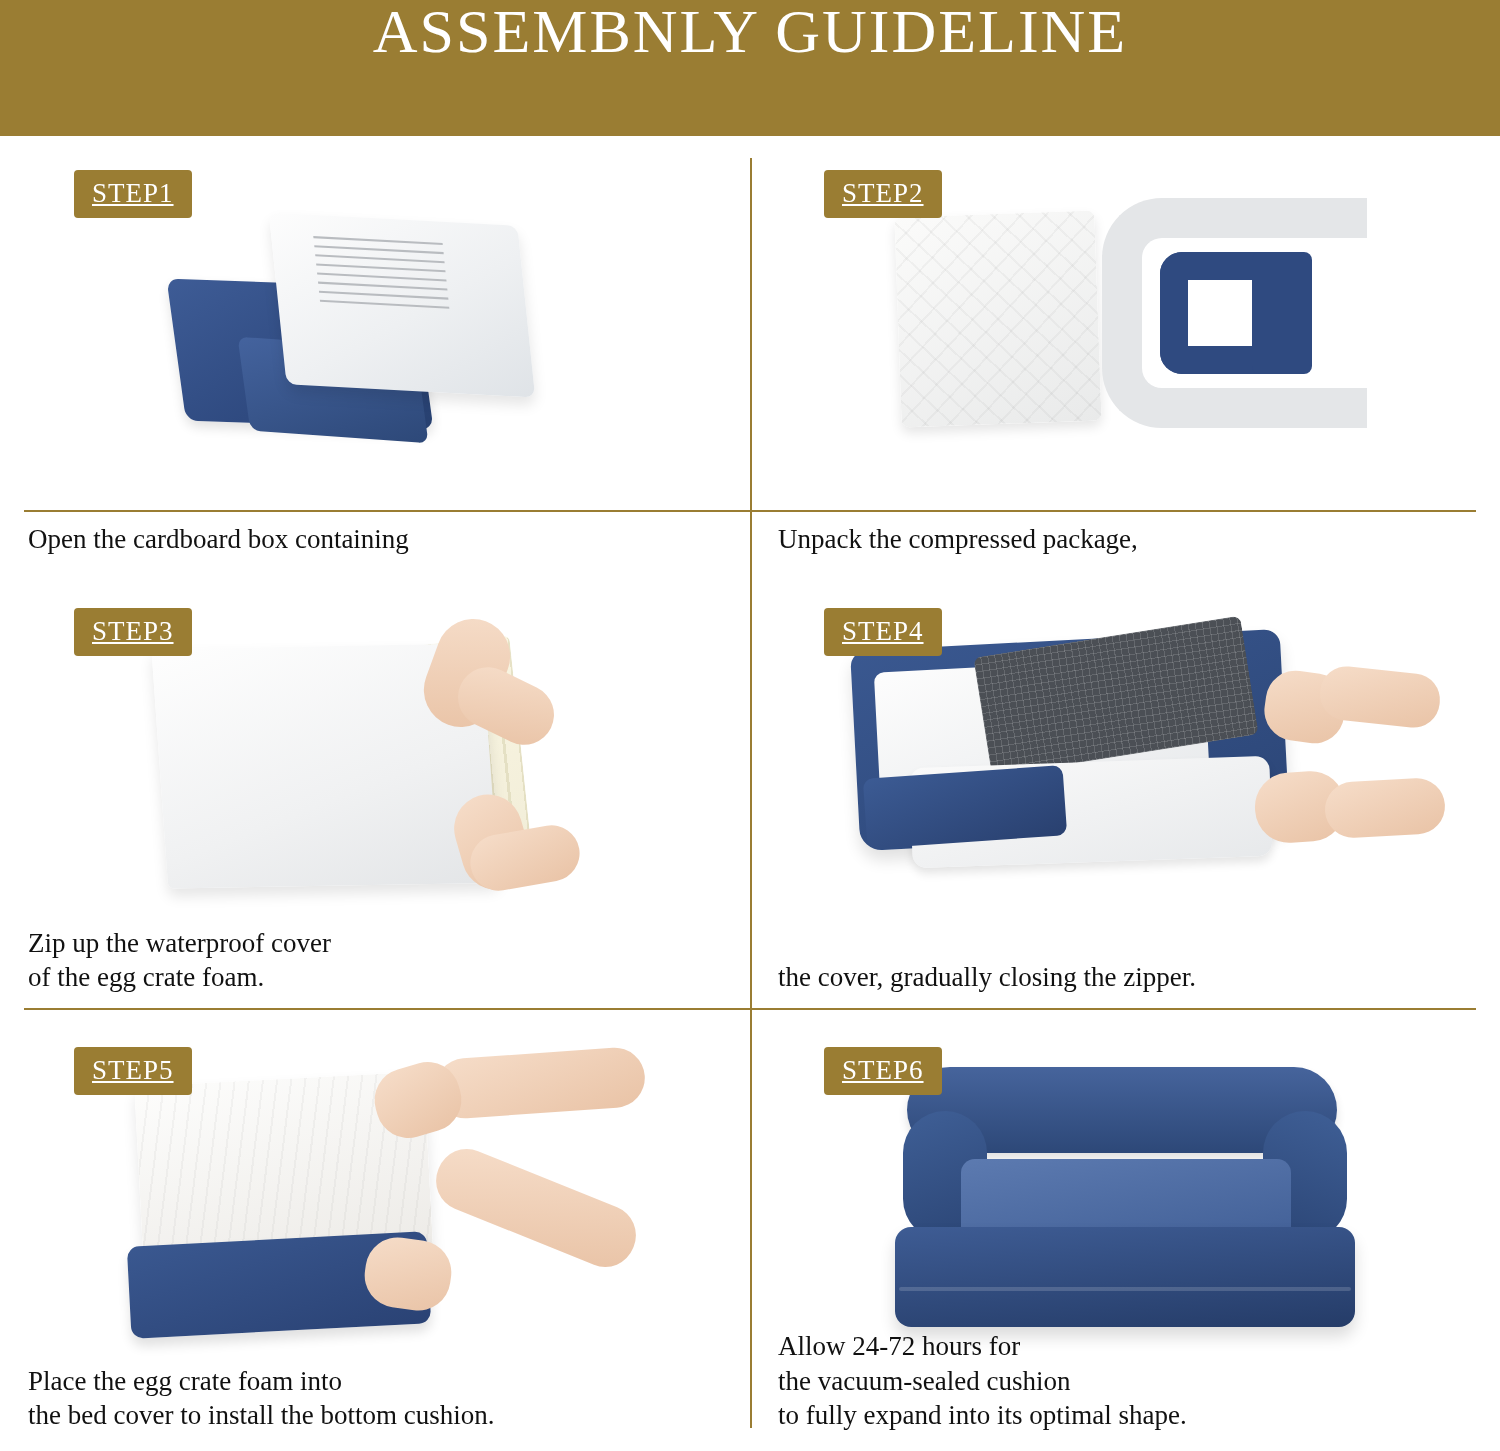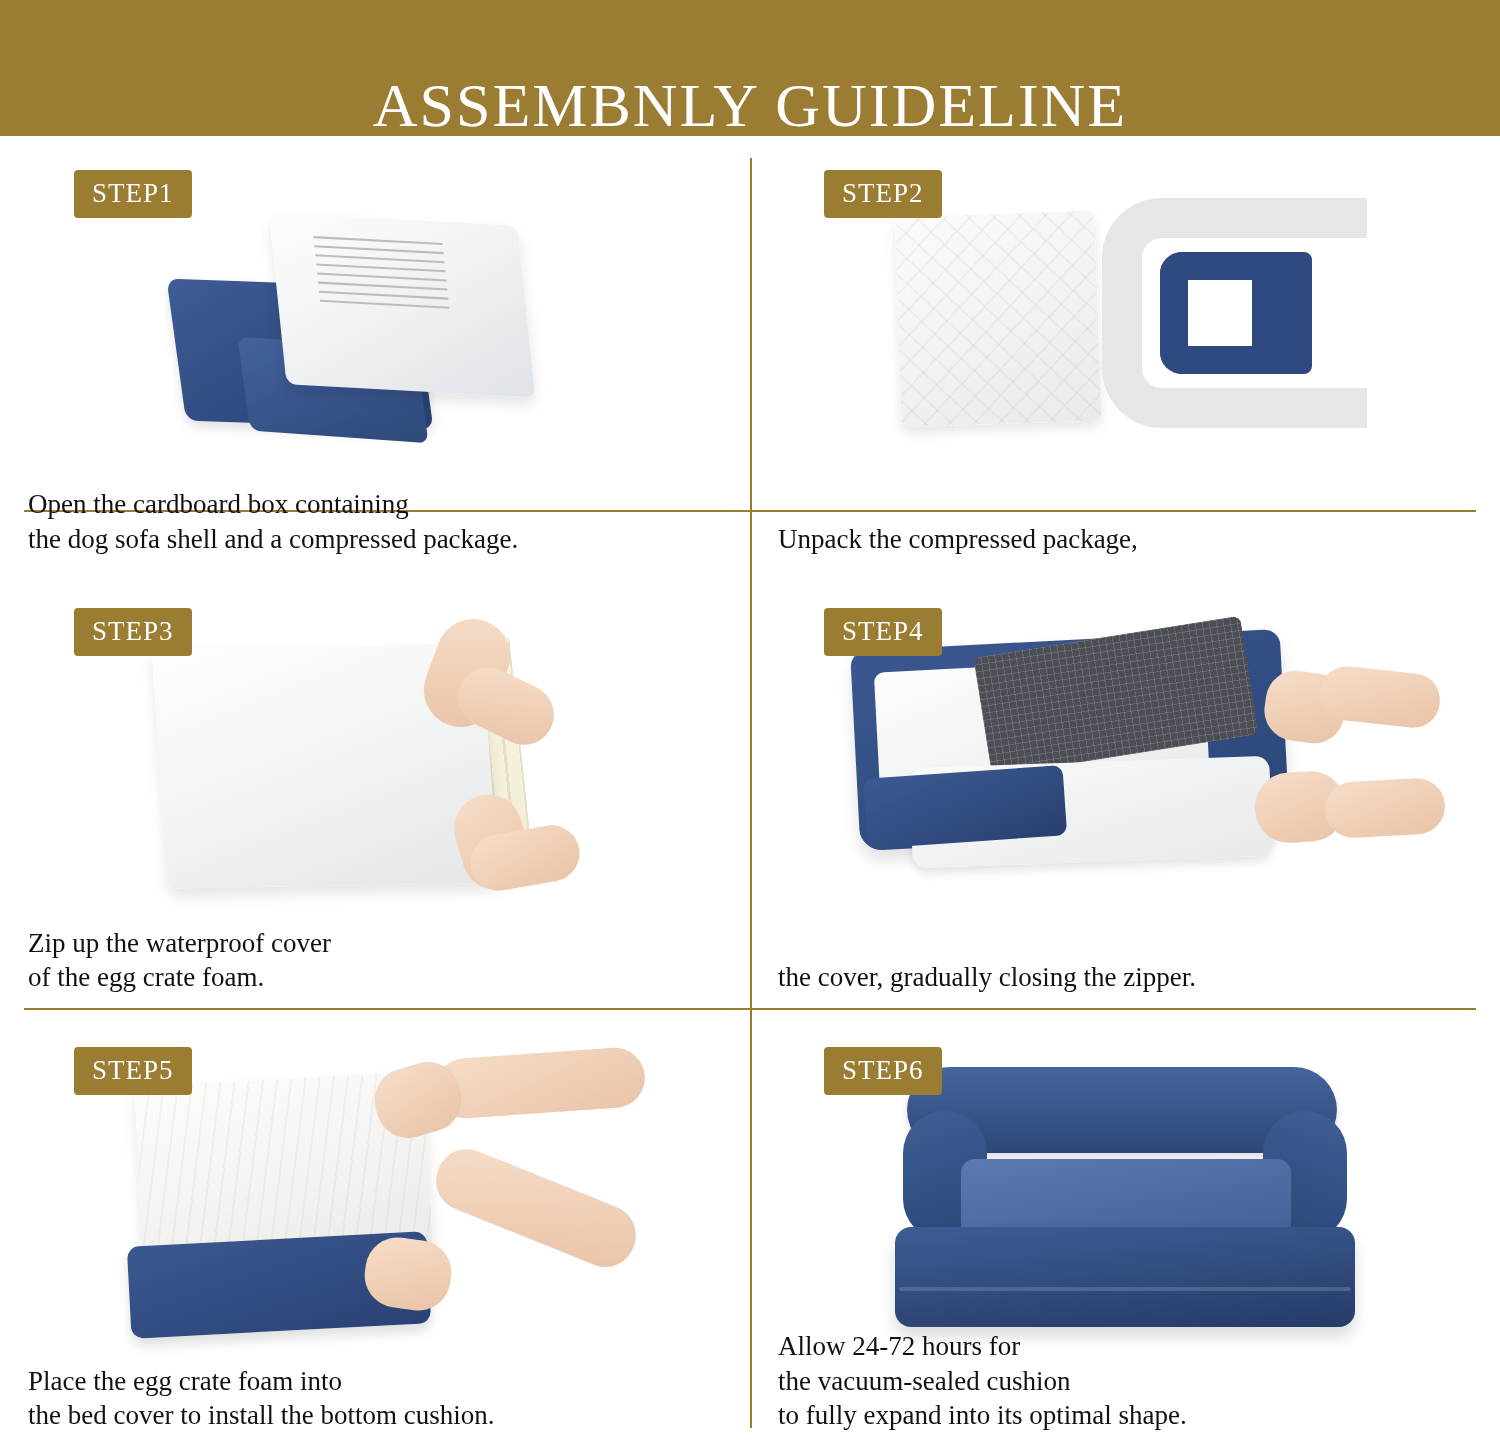--- a/index.html
+++ b/index.html
@@ -17,21 +17,21 @@
     width: 1500px;
     height: 1451px;
     position: relative;
     background: #fff;
     box-sizing: border-box;
   }
   .header {
     height: 136px;
     background: #9a7d33;
     display: flex;
-    align-items: flex-end;
+    align-items: flex-start;
     justify-content: center;
   }
   .header-title {
     color: #ffffff;
     font-size: 62px;
     letter-spacing: 2px;
     font-family: "Liberation Serif", serif;
     font-weight: 400;
     text-align: center;
     line-height: 1;
@@ -70,20 +70,21 @@
     font-size: 27px;
     letter-spacing: 1px;
     padding: 8px 18px 9px 18px;
     border-radius: 4px;
     font-family: "Liberation Serif", serif;
     align-self: flex-start;
     margin-left: 46px;
     margin-top: 14px;
     position: relative;
     z-index: 5;
+    text-decoration: underline;
   }
   .art {
     flex: 1 1 auto;
     position: relative;
     margin-top: -48px;
   }
   .caption {
     text-align: left;
     font-size: 27px;
     line-height: 1.28;
@@ -302,21 +303,20 @@
               <i></i>
               <i></i>
               <i></i>
               <i></i>
               <i></i>
           </div>
         </div>
       </div>
       <div class="caption">
         <div>Open the cardboard box containing</div>
-        <div>the dog sofa shell and a compressed package.</div>
       </div>
     </div>
 
     <div class="cell">
       <div class="step-badge">STEP2</div>
       <div class="art">
         <div class="s2-wrap">
           <div class="s2-foam"></div>
           <div class="s2-bolster">
             <div class="s2-bol-u"></div>

